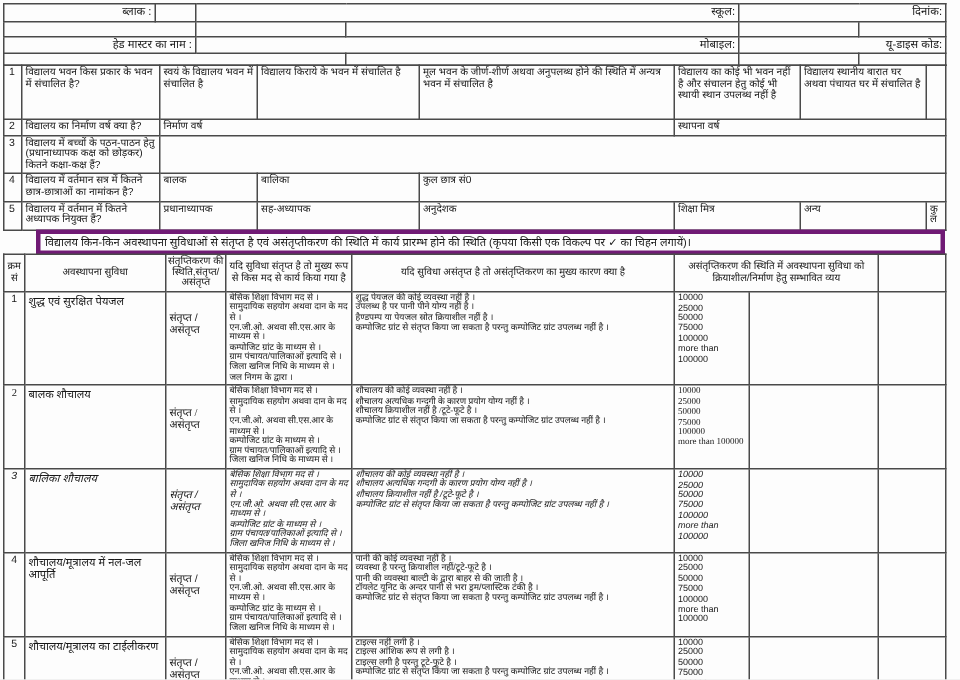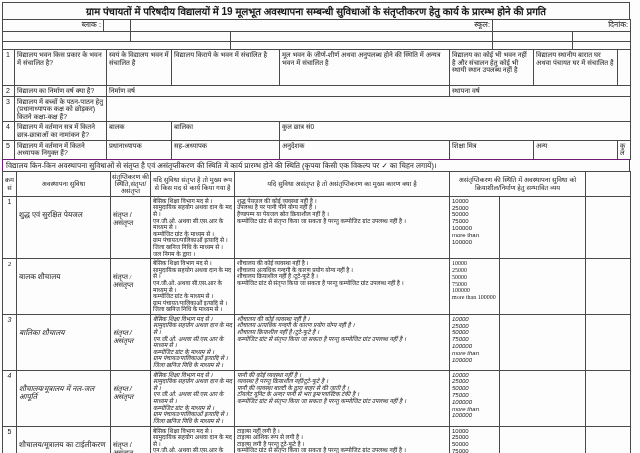--- a/index.html
+++ b/index.html
@@ -10,36 +10,35 @@
          font-size:10px;line-height:12px;padding:3px 4px 2px;}
   table{border-collapse:collapse;table-layout:fixed;width:628px;}
   table+table,.title+table,.sec-head+table{margin-top:-1px;}
   td{border:1px solid #4a4a4a;font-size:7px;line-height:8px;padding:1px 2px;
      vertical-align:top;overflow:hidden;word-wrap:break-word;}
   .info td{font-size:7.5px;text-align:right;}
   .rA{height:12px;}.rB{height:10px;}.rC{height:10px;}.rD{height:8px;}
   .t1 .sn{text-align:left;font-size:7px;padding-left:3px;}
   .t1 td{font-size:6.8px;line-height:7.6px;}
   .t1r1{height:36px;}.t1r2{height:10px;}.t1r3{height:17px;}.t1r4{height:13px;}.t1r5{height:19px;}
-  .sec-head{border:1px solid #701a75;font-size:7.4px;line-height:9px;padding:1px 3px;margin-top:-1px;}
+  .sec-head{border:3px solid #701a75;font-size:7.4px;line-height:9px;padding:1px 3px;margin-top:-1px;margin-left:22px;}
   .t2 .hdr td{text-align:center;font-size:6.6px;line-height:7.4px;vertical-align:middle;padding:1px;}
   .t2 .sn{text-align:center;}
-  .t2 .fac{font-size:7.4px;line-height:8.4px;padding-top:14px;}
+  .t2 .fac{font-size:7.4px;line-height:8.4px;padding-top:2px;}
   .t2 .status{font-size:7px;text-align:left;padding-top:14px;}
   .t2 .list{font-size:5.9px;line-height:6.6px;white-space:pre-line;}
   .t2 .cost{font-size:6px;line-height:6.8px;white-space:pre-line;}
-  .h24{height:24px;}.h46{height:46px;}.h44{height:44px;font-family:Liberation Serif, serif;}.h34{height:34px;font-style:italic;}.h56{height:56px;font-style:italic;}.h43{height:43px;}
+  .h24{height:24px;}.h46{height:46px;}.h44{height:44px;font-family:Liberation Serif, serif;}.h34{height:34px;font-style:italic;}.h56{height:56px;}.h43{height:43px;}
 </style>
 </head>
 <body>
 
 <div class="page">
   <div class="doc">
 
-    <div class="title">ग्राम पंचायतों में परिषदीय विद्यालयों में 19 मूलभूत अवस्थापना सम्बन्धी सुविधाओं के संतृप्तीकरण हेतु कार्य के प्रारम्भ होने की प्रगति</div>
 
     <table class="info">
       <colgroup>
           <col style="width:101px">
           <col style="width:27px">
           <col style="width:100px">
           <col style="width:262px">
           <col style="width:80px">
           <col style="width:58px">
         </colgroup>
@@ -49,20 +48,25 @@
         <td></td>
         <td colspan="2">स्कूल:</td>
         <td colspan="2">दिनांक:</td>
       </tr>
       <tr class="rB">
         <td colspan="2"></td>
         <td></td>
         <td></td>
         <td></td>
         <td></td>
+      </tr>
+      <tr class="rC">
+        <td colspan="2">हेड मास्टर का नाम :</td>
+        <td colspan="2">मोबाइल:</td>
+        <td colspan="2">यू-डाइस कोड:</td>
       </tr>
       <tr class="rD">
         <td colspan="3"></td>
         <td></td>
         <td></td>
         <td></td>
       </tr>
     </tbody>
       </table>
 

